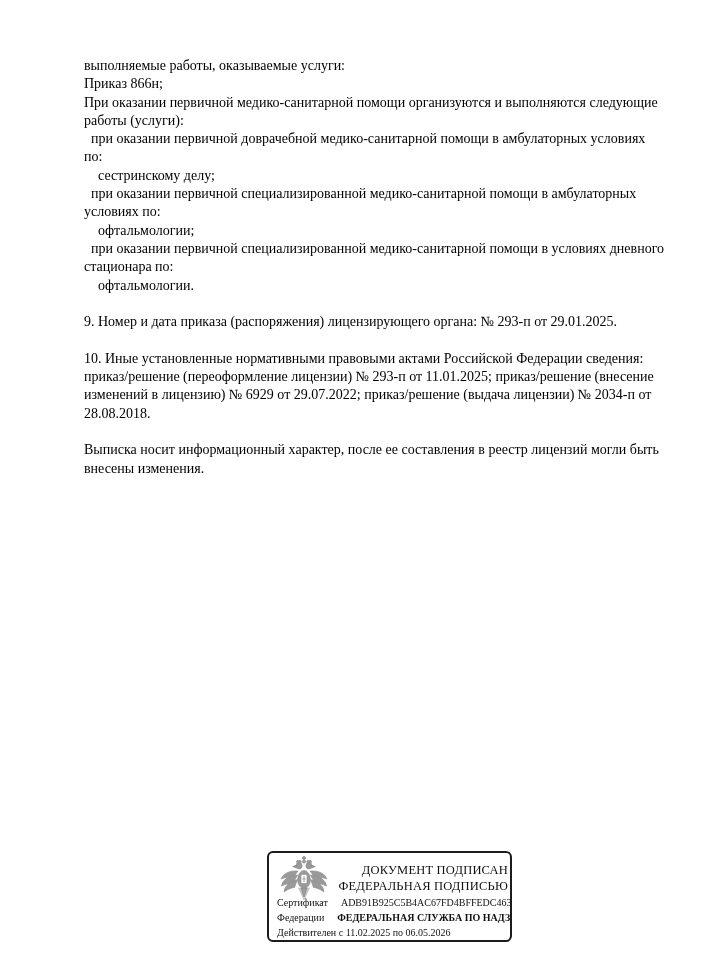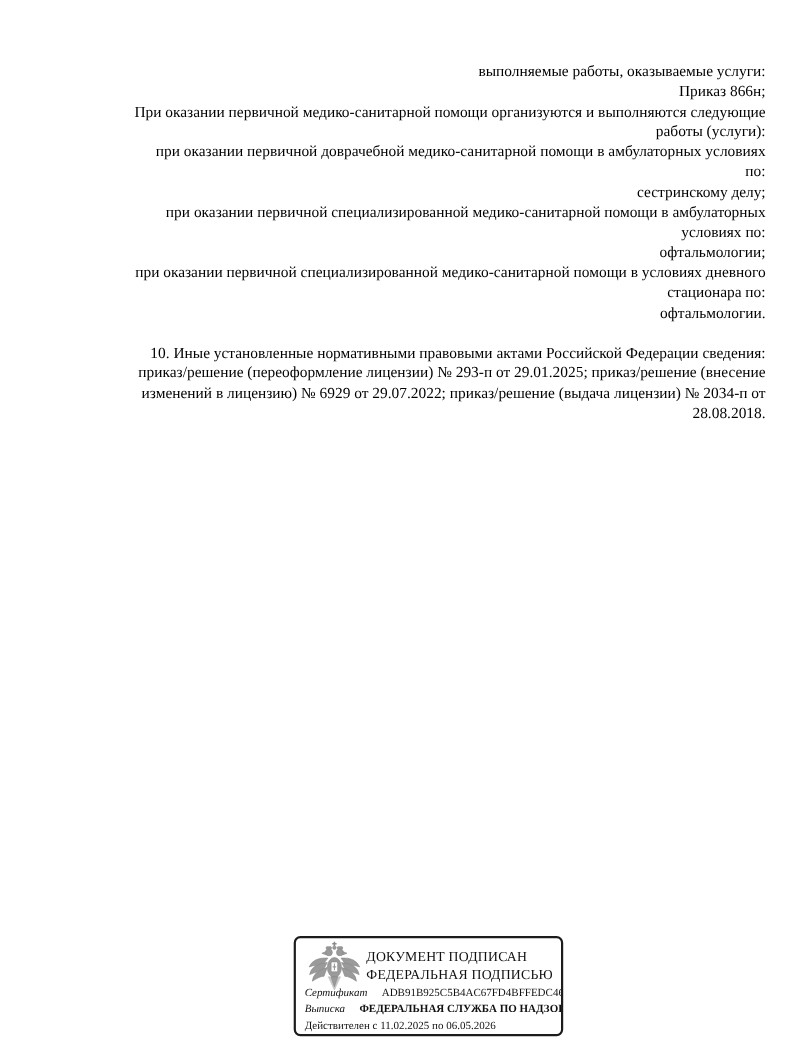--- a/index.html
+++ b/index.html
@@ -20,21 +20,20 @@
     position: absolute;
     left: 84px;
     top: 57px;
     width: 612px;
     font-size: 14px;
     line-height: 18.3px;
   }
   .par {
     margin: 0 0 18.3px 0;
     white-space: pre-wrap;
-    text-align: right;
   }
   .par:last-child { margin-bottom: 0; }
 
   .stamp {
     position: absolute;
     left: 267px;
     top: 851px;
     width: 245px;
     height: 91px;
     box-sizing: border-box;
@@ -46,37 +45,37 @@
   .stamp-emblem {
     position: absolute;
     left: 9px;
     top: 3px;
   }
   .stamp-title {
     position: absolute;
     left: 64px;
     right: 2px;
     top: 10px;
-    text-align: left;
+    text-align: right;
     font-size: 12.5px;
     line-height: 15.5px;
     letter-spacing: 0.2px;
     color: #111111;
   }
   .stamp-line {
     position: absolute;
     left: 8px;
     white-space: nowrap;
     font-size: 10px;
     color: #111111;
   }
   .stamp-cert  { top: 44px; }
   .stamp-owner { top: 59px; }
   .stamp-valid { top: 74px; }
-  .lbl { margin-right: 13px; font-style: italic; }
+  .lbl { margin-right: 13px; }
   .bold { font-weight: bold; }
 </style>
 </head>
 <body>
 
 <div class="page">
 
   <div class="doc-text">
     <p class="par">выполняемые работы, оказываемые услуги:
 Приказ 866н;
@@ -84,24 +83,27 @@
 работы (услуги):
   при оказании первичной доврачебной медико-санитарной помощи в амбулаторных условиях
 по:
     сестринскому делу;
   при оказании первичной специализированной медико-санитарной помощи в амбулаторных
 условиях по:
     офтальмологии;
   при оказании первичной специализированной медико-санитарной помощи в условиях дневного
 стационара по:
     офтальмологии.</p>
+    <p class="par">9. Номер и дата приказа (распоряжения) лицензирующего органа: № 293-п от 29.01.2025.</p>
     <p class="par">10. Иные установленные нормативными правовыми актами Российской Федерации сведения:
-приказ/решение (переоформление лицензии) № 293-п от 29.01.2025; приказ/решение (внесение
+приказ/решение (переоформление лицензии) № 293-п от 11.01.2025; приказ/решение (внесение
 изменений в лицензию) № 6929 от 29.07.2022; приказ/решение (выдача лицензии) № 2034-п от
 28.08.2018.</p>
+    <p class="par">Выписка носит информационный характер, после ее составления в реестр лицензий могли быть
+внесены изменения.</p>
   </div>
 
   <div class="stamp">
 
     <svg class="stamp-emblem" width="54" height="46" viewBox="0 0 54 46">
       <g fill="#9a9a9a" stroke="#8a8a8a" stroke-width="0.6">
 
         <path d="M26 0 v4 M24 2 h4" fill="none" stroke-width="1.4"></path>
         <circle cx="26" cy="5.5" r="1.6"></circle>
 
@@ -135,20 +137,20 @@
     <div class="stamp-title">
       <div>ДОКУМЕНТ ПОДПИСАН</div>
       <div>ФЕДЕРАЛЬНАЯ ПОДПИСЬЮ</div>
     </div>
 
     <div class="stamp-line stamp-cert">
       <span class="lbl">Сертификат</span><span>ADB91B925C5B4AC67FD4BFFEDC463AE</span>
     </div>
 
     <div class="stamp-line stamp-owner">
-      <span class="lbl">Выписка</span><span class="bold">ФЕДЕРАЛЬНАЯ СЛУЖБА ПО НАДЗОРУ В С</span>
+      <span class="lbl">Федерации</span><span class="bold">ФЕДЕРАЛЬНАЯ СЛУЖБА ПО НАДЗОРУ В С</span>
     </div>
 
     <div class="stamp-line stamp-valid">Действителен с 11.02.2025 по 06.05.2026</div>
 
   </div>
 
 </div>
 
 </body></html>

